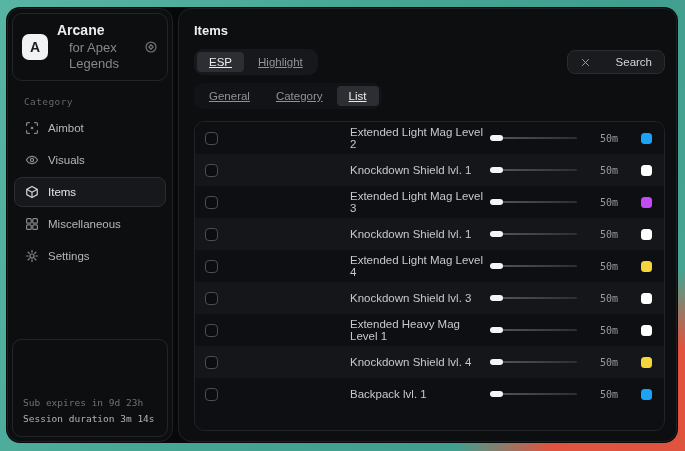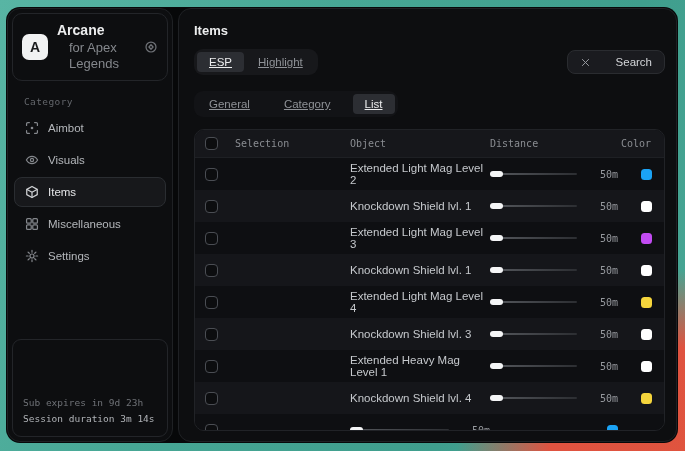--- a/index.html
+++ b/index.html
@@ -68,21 +68,21 @@
     cursor:pointer; white-space:nowrap;text-decoration:underline;
   }
   .pill.active { background:#2c2e33; color:#ecedee; }
   .search-btn {
     margin-left:auto; display:flex; align-items:center; gap:25px;
     background:#1a1b1f; border:1px solid #2a2c30; border-radius:8px;
     padding:5px 12px; font-size:11.5px; color:#d3d5d8; cursor:pointer;
   }
   .search-btn .icon { display:flex; color:#9a9da2; }
   .search-btn .icon svg { width:11px; height:11px; }
-  .view-tabs { margin-top:16px; display:flex; background:#121316; border-radius:9px; padding:3px; gap:10px; width:max-content;align-items:center; }
+  .view-tabs { margin-top:8px; display:flex; background:#121316; border-radius:9px; padding:3px; gap:2px; width:max-content;align-items:center; }
 
   
   .table {
     margin-top:12px; border:1px solid #212327; border-radius:10px;
     overflow:hidden; background:#0e0f12; flex:1;
   }
   .thead, .trow {
     display:grid; grid-template-columns:30px 115px 1fr 128px 34px;
     align-items:center; padding:0 12px 0 10px;
   }
@@ -209,27 +209,20 @@
       </div>
     </div>
 
     <div class="view-tabs">
       <div class="pill">General</div>
         <div class="pill">Category</div>
         <div class="pill active">List</div>
     </div>
 
     <div class="table">
-      <div class="thead">
-        <div class="checkbox"></div>
-        <div>Selection</div>
-        <div>Object</div>
-        <div>Distance</div>
-        <div class="col-color-h">Color</div>
-      </div>
       <div class="tbody">
         <div class="trow">
             <div class="checkbox"></div>
             <div></div>
             <div class="obj">Extended Light Mag Level 2</div>
             <div class="dist-cell">
               <div class="slider">
                 <div class="track"></div>
                 <div class="thumb"></div>
               </div>
@@ -324,20 +317,21 @@
                 <div class="track"></div>
                 <div class="thumb"></div>
               </div>
               <div class="dist-val">50m</div>
             </div>
             <div class="swatch" style="background: rgb(245, 213, 60);"></div>
           </div>
           <div class="trow">
             <div class="checkbox"></div>
             <div></div>
+            <div class="obj">Backpack lvl. 1</div>
             <div class="dist-cell">
               <div class="slider">
                 <div class="track"></div>
                 <div class="thumb"></div>
               </div>
               <div class="dist-val">50m</div>
             </div>
             <div class="swatch" style="background: rgb(27, 163, 245);"></div>
           </div>
       </div>

